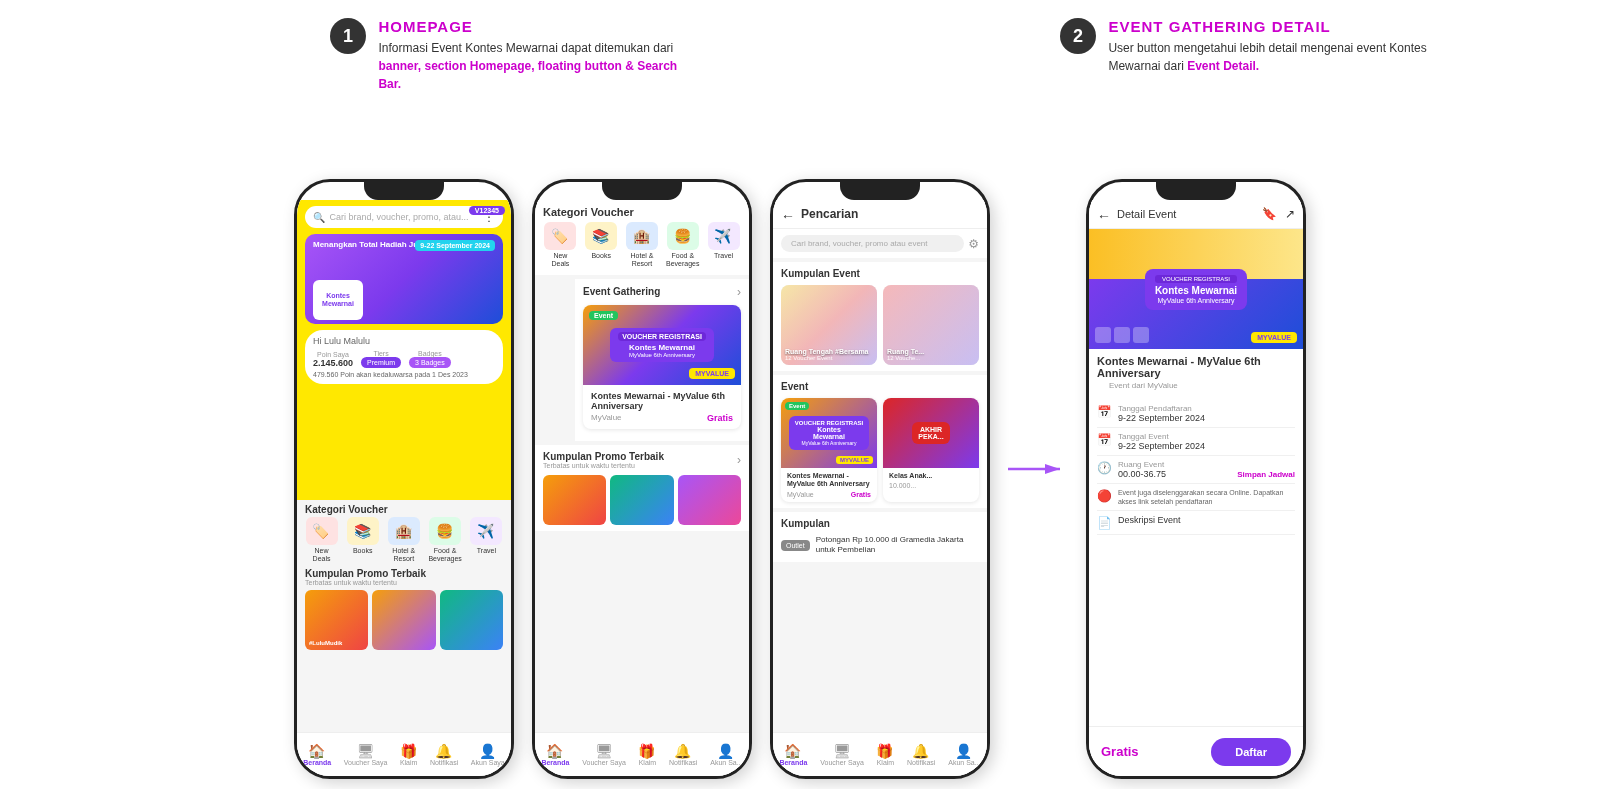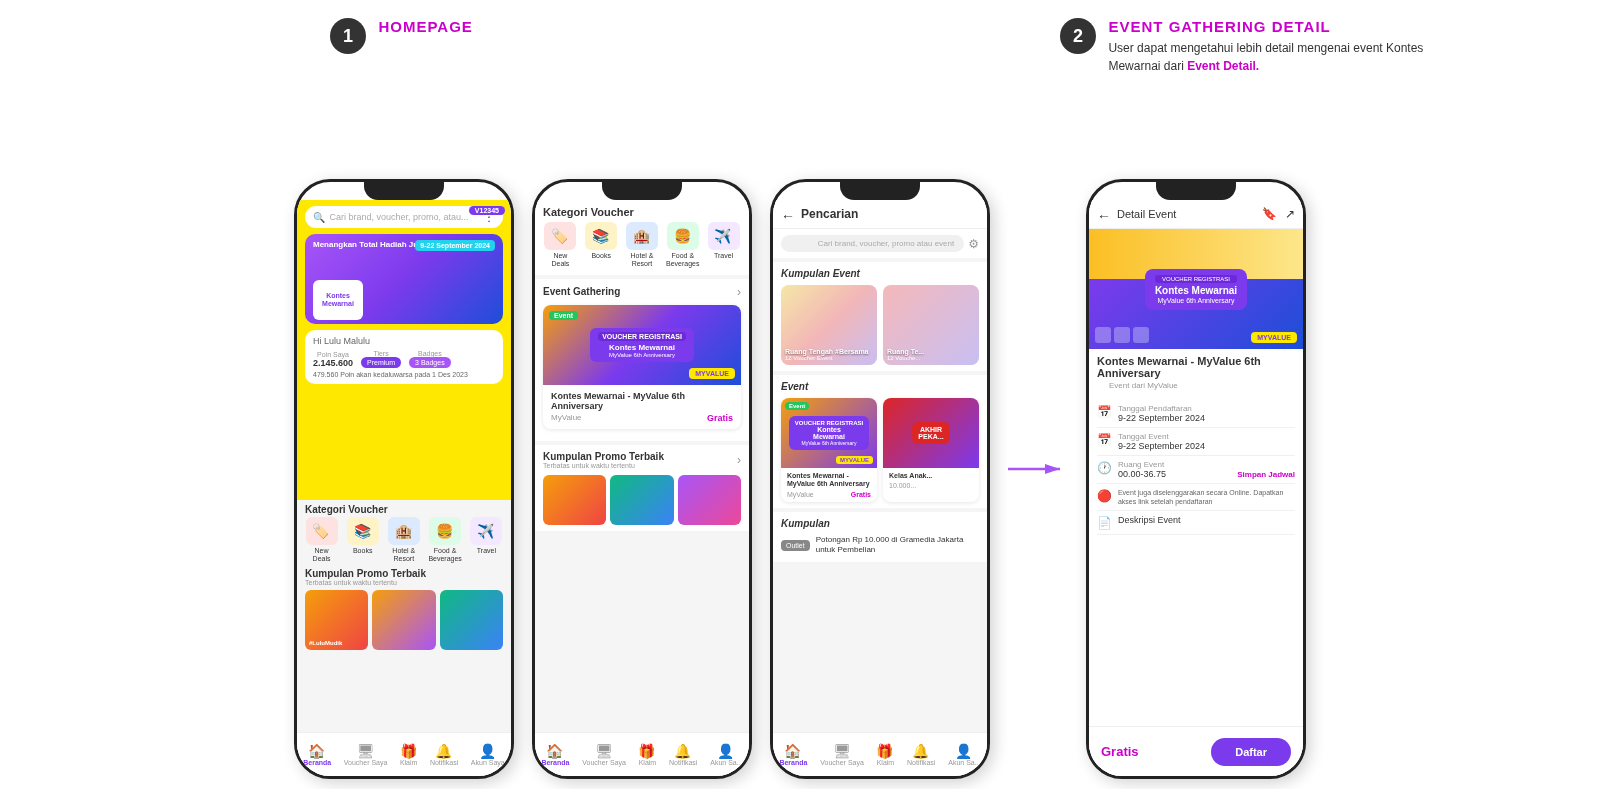--- a/index.html
+++ b/index.html
@@ -174,21 +174,21 @@
       background: #22d3ee;
       border-radius: 4px;
       padding: 2px 5px;
       font-size: 7px;
       color: #fff;
       font-weight: bold;
     }
 
     .ph1-user-section {
       background: #fff;
-      border-radius: 10px;
+      border-radius: 18px;
       padding: 6px 8px;
       margin-bottom: 16px;
     }
     .ph1-hi { font-size: 9px; color: #666; }
     .ph1-stats { display: flex; gap: 8px; margin-top: 4px; align-items: center; }
     .ph1-stat { text-align: center; }
     .ph1-stat-label { font-size: 7px; color: #999; }
     .ph1-stat-val { font-size: 9px; font-weight: bold; color: #333; }
     .ph1-tier { background: #7c3aed; border-radius: 10px; padding: 2px 6px; font-size: 7px; color: #fff; }
     .ph1-badge-purple { background: #a855f7; border-radius: 10px; padding: 2px 6px; font-size: 7px; color: #fff; }
@@ -264,21 +264,21 @@
 
     .ph2-kategori { font-size: 11px; font-weight: bold; color: #333; padding: 6px 8px 4px; background: #fff; }
     .ph2-cat-row {
       display: flex;
       gap: 6px;
       padding: 0 8px 6px;
       background: #fff;
       overflow: hidden;
     }
 
-    .ph2-event-section { background: #fff; margin-top: 4px; padding: 6px 8px; }
+    .ph2-event-section { background: #fff; margin-top: 4px; padding: 6px 8px; margin-left: 40px; }
     .ph2-section-header { display: flex; justify-content: space-between; align-items: center; margin-bottom: 6px; }
     .ph2-section-title { font-size: 10px; font-weight: bold; color: #333; }
     .ph2-arrow { font-size: 12px; color: #999; }
 
     .ph2-event-card {
       background: #fff;
       border-radius: 8px;
       overflow: hidden;
       box-shadow: 0 1px 4px rgba(0,0,0,0.1);
       margin-bottom: 6px;
@@ -365,26 +365,25 @@
       gap: 4px;
     }
     .ph3-search-input {
       flex: 1;
       background: #f0f0f0;
       border-radius: 20px;
       padding: 4px 10px;
       font-size: 8px;
       color: #aaa;
       border: none;
-      text-align: right;
     }
     .ph3-filter-icon { font-size: 12px; color: #999; }
 
     .ph3-section { background: #fff; margin-top: 4px; padding: 6px 8px; }
-    .ph3-section-title { font-size: 10px; font-weight: bold; color: #333; margin-bottom: 6px; font-style: italic; }
+    .ph3-section-title { font-size: 10px; font-weight: bold; color: #333; margin-bottom: 6px; }
     .ph3-kumpulan-row { display: flex; gap: 6px; }
     .ph3-event-thumb {
       flex: 1;
       height: 80px;
       border-radius: 8px;
       background: linear-gradient(135deg, #e5e7eb, #d1d5db);
       position: relative;
       overflow: hidden;
       display: flex;
       align-items: flex-end;
@@ -558,29 +557,32 @@
   </style>
 </head>
 <body>
 
 <div class="page-wrapper">
 
   <div class="step-block step-block-1">
     <span class="step-circle">1</span>
     <div class="step-content">
       <div class="step-title">HOMEPAGE</div>
+      <div class="step-desc">
+        <span>Informasi Event Kontes Mewarnai dapat ditemukan dari </span><em>banner, section Homepage, floating button &amp; Search Bar.</em>
+      </div>
     </div>
   </div>
 
   <div class="step-block step-block-2">
     <span class="step-circle">2</span>
     <div class="step-content">
       <div class="step-title">EVENT GATHERING DETAIL</div>
       <div class="step-desc">
-        <span>User dapat mengetahui lebih detail mengenai event Kontes Mewarnai dari </span><em>Event Detail.</em>
+        <span>User button mengetahui lebih detail mengenai event Kontes Mewarnai dari </span><em>Event Detail.</em>
       </div>
     </div>
   </div>
 
   <div class="phones-row">
 
     <div class="phone">
       <div class="phone-notch"></div>
       <div class="phone-screen">
 

